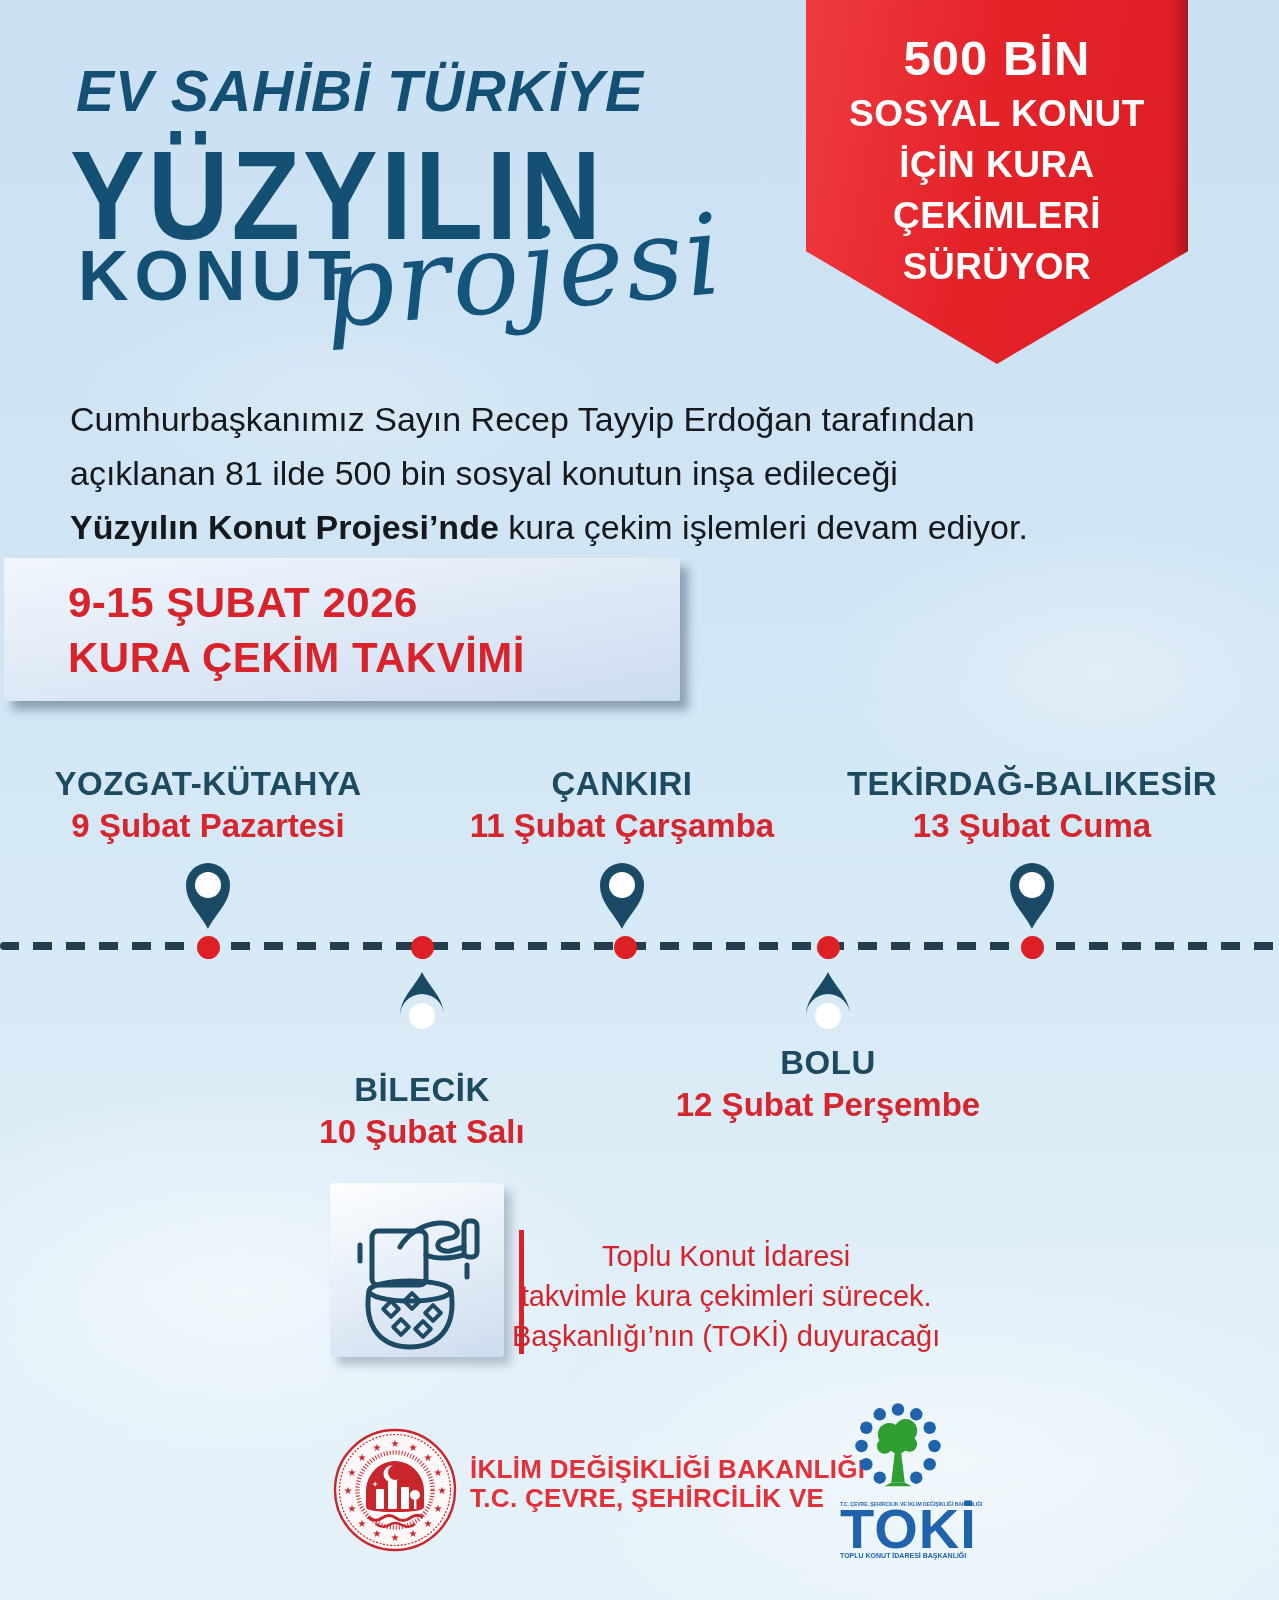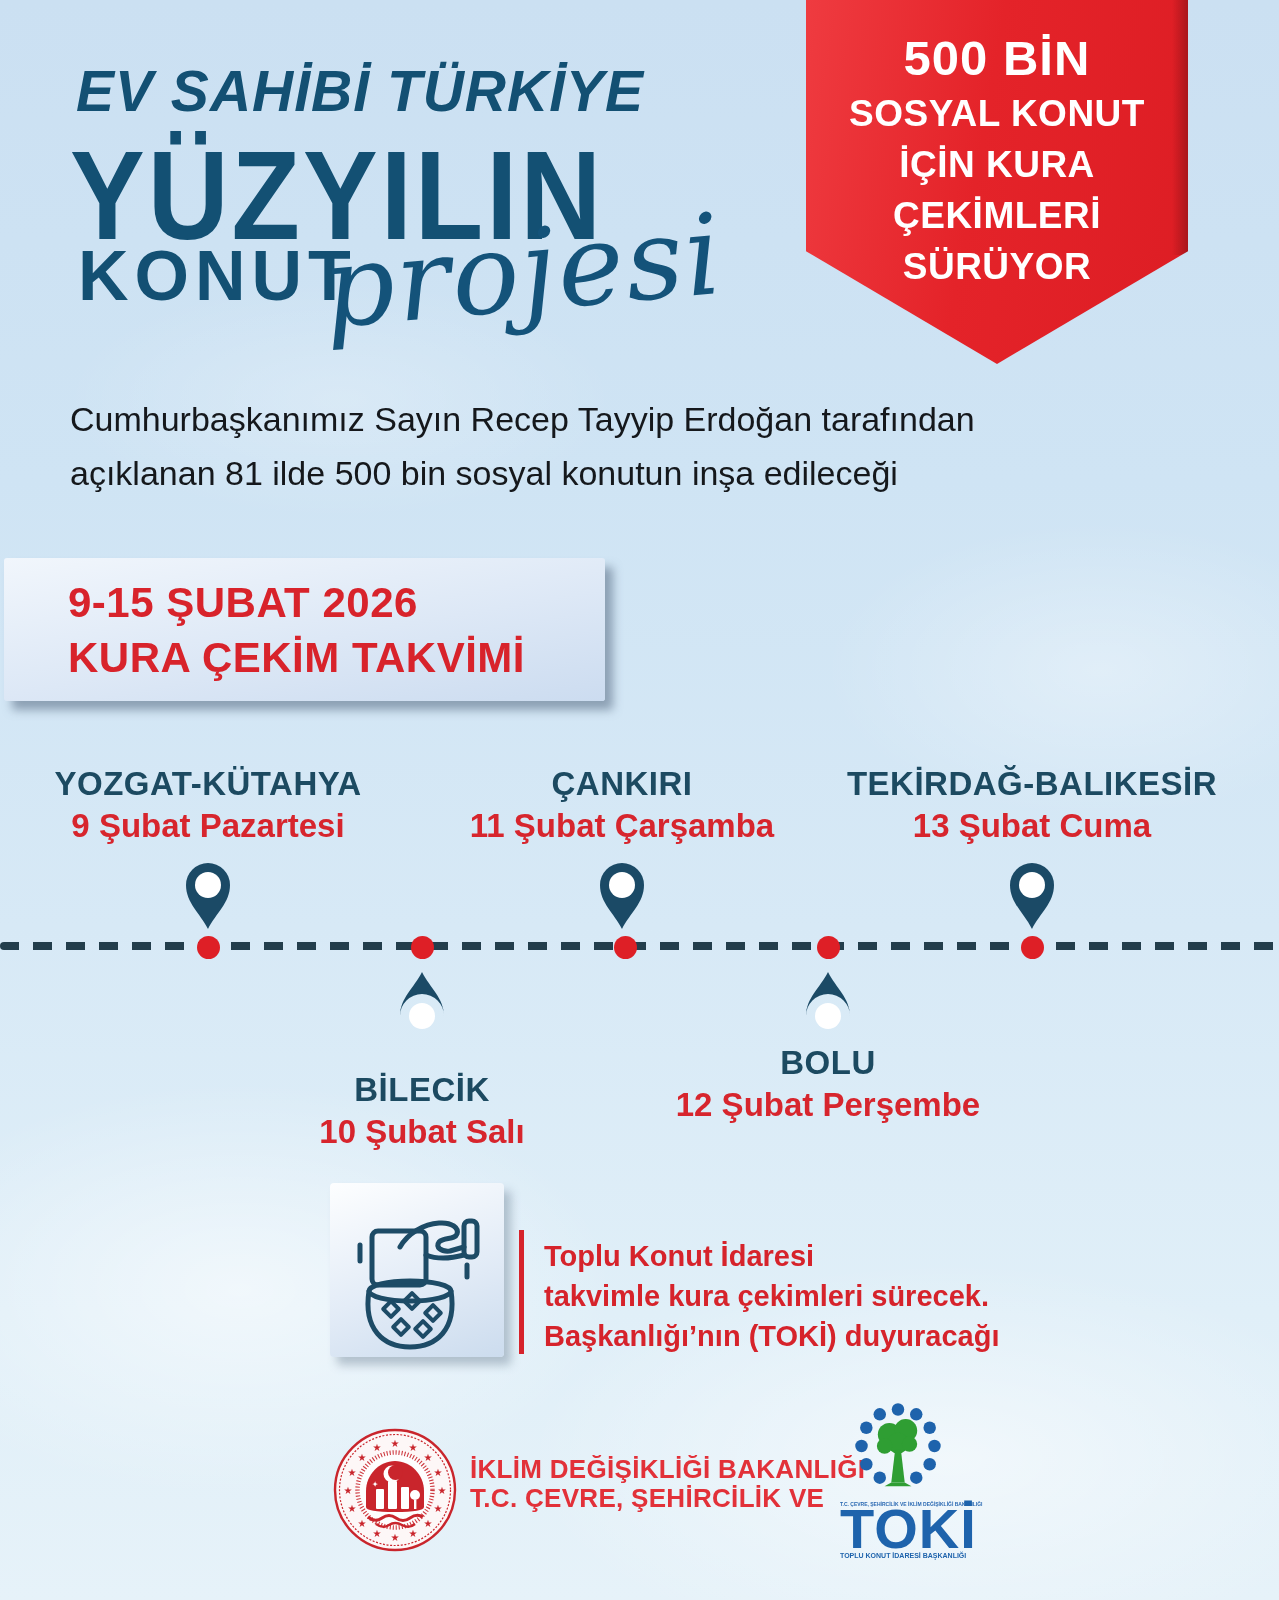--- a/index.html
+++ b/index.html
@@ -34,21 +34,21 @@
   .ribbon-line.lg{font-size:49px;line-height:60px;margin-top:28px;letter-spacing:1px;}
 
   
   .intro{position:absolute;left:70px;top:388px;width:1010px;font-size:34px;line-height:46px;color:#15181c;}
   .intro span{display:block;margin-top:8px;}
   .intro .inline{display:inline;}
   .intro b{font-weight:800;}
 
   
   .calendar-box{
-    position:absolute;left:4px;top:558px;width:601px;height:143px;border-radius:3px;
+    position:absolute;left:4px;top:558px;width:676px;height:143px;border-radius:3px;
     background:linear-gradient(170deg,#f1f6fc 0%,#dde8f6 55%,#ccdcf0 100%);
     box-shadow:8px 9px 10px rgba(84,104,128,.55);
     display:flex;flex-direction:column;justify-content:center;padding-left:64px;box-sizing:border-box;
   }
   .calendar-line{font-size:42px;font-weight:800;color:#d8232b;letter-spacing:.5px;line-height:55px;}
 
   
   .tl-line{position:absolute;left:0;top:942px;width:1279px;height:8px;
     background:repeating-linear-gradient(90deg,#233e4c 0 19px,rgba(0,0,0,0) 19px 33px);border-radius:4px;}
   .t-dot{position:absolute;top:936px;width:23px;height:23px;border-radius:50%;background:#de1f26;}
@@ -57,21 +57,21 @@
   .stop .date{font-size:33px;font-weight:800;color:#d7252d;margin-top:4px;}
   .pin{position:absolute;width:44px;height:66px;}
 
   
   .notice-iconbox{
     position:absolute;left:330px;top:1183px;width:174px;height:174px;border-radius:4px;
     background:linear-gradient(160deg,#fdfeff 0%,#e3ecf7 55%,#ccdcee 100%);
     box-shadow:7px 8px 10px rgba(110,130,150,.45);
   }
   .notice-bar{position:absolute;left:519px;top:1230px;width:5px;height:124px;background:#d6232b;}
-  .notice-text{position:absolute;left:544px;top:1236px;font-size:29px;font-weight:700;color:#d6232b;line-height:40px;}
+  .notice-text{position:absolute;left:512px;top:1236px;font-size:29px;font-weight:400;color:#d6232b;line-height:40px;text-align:center;}
   .notice-text span{display:block;}
 
   
   .ministry-emblem{position:absolute;left:332px;top:1427px;width:126px;height:126px;}
   .ministry-text{position:absolute;left:470px;top:1455px;font-size:26px;font-weight:800;color:#e23139;line-height:29px;letter-spacing:.3px;}
   .ministry-text span{display:block;}
   .toki-logo{position:absolute;left:840px;top:1398px;width:116px;text-align:center;}
   .toki-tiny{font-size:5px;font-weight:700;color:#2a69b2;white-space:nowrap;margin-top:3px;}
   .toki-name{font-size:56px;font-weight:800;color:#1e63ac;line-height:44px;letter-spacing:1px;}
   .toki-sub{font-size:7px;font-weight:700;color:#1e63ac;white-space:nowrap;margin-top:1px;}
@@ -94,20 +94,21 @@
     <div class="ribbon-line lg">500 BİN</div>
     <div class="ribbon-line">SOSYAL KONUT</div>
     <div class="ribbon-line">İÇİN KURA</div>
     <div class="ribbon-line">ÇEKİMLERİ</div>
     <div class="ribbon-line">SÜRÜYOR</div>
   </div>
 
   <div class="intro">
     <span>Cumhurbaşkanımız Sayın Recep Tayyip Erdoğan tarafından</span>
     <span>açıklanan 81 ilde 500 bin sosyal konutun inşa edileceği</span>
+    <span><b class="inline">Yüzyılın Konut Projesi’nde</b><span class="inline"> kura çekim işlemleri devam ediyor.</span></span>
   </div>
 
   <div class="calendar-box">
     <div class="calendar-line">9-15 ŞUBAT 2026</div>
     <div class="calendar-line">KURA ÇEKİM TAKVİMİ</div>
   </div>
 
   <div class="tl-line"></div>
   <div class="t-dot" style="left:197px"></div>
   <div class="t-dot" style="left:411px"></div>

